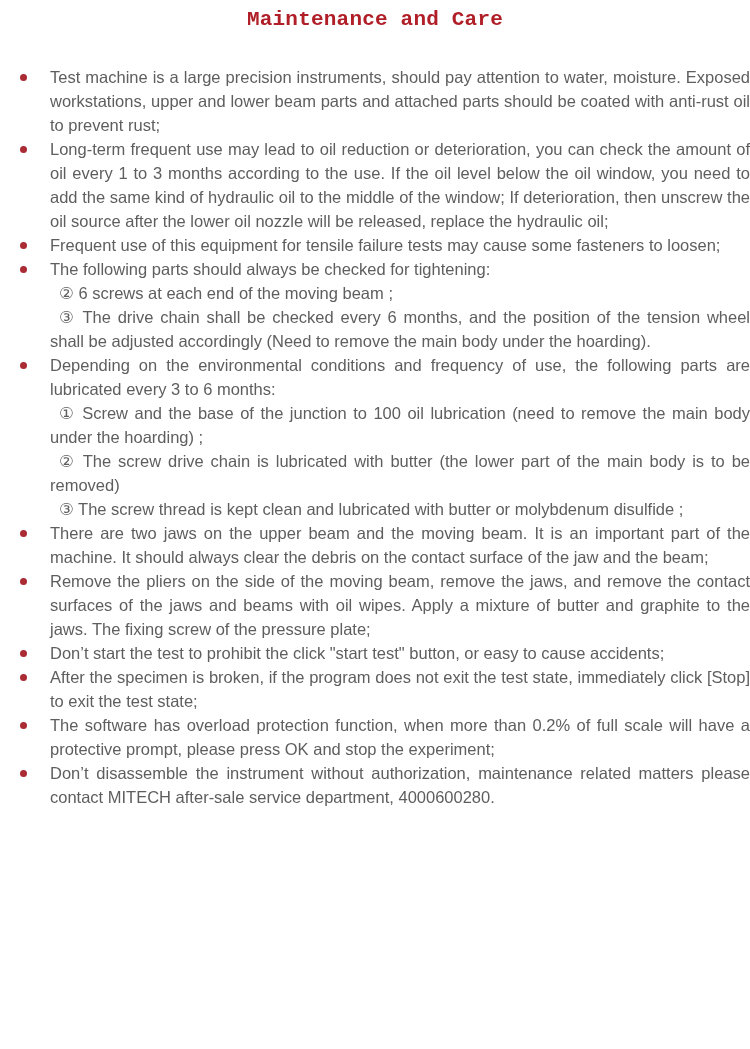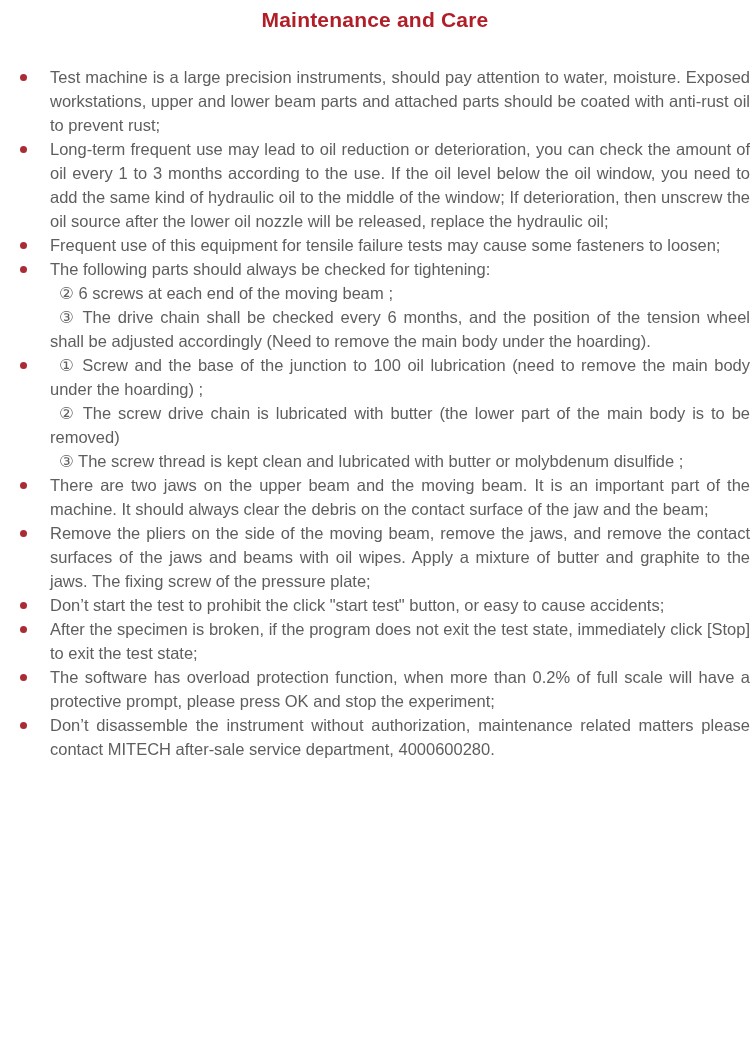--- a/index.html
+++ b/index.html
@@ -12,21 +12,21 @@
     width:750px;height:1049px;
     background:#ffffff;
     overflow:hidden;
     font-family:"Liberation Sans","DejaVu Sans",sans-serif;
   }
   .page{width:750px;height:1049px;}
   .title{
     margin:0;
     padding-top:6px;
     text-align:center;
-    font-family:Liberation Sans, sans-serif;
+    font-family:Liberation Mono, monospace;
     font-weight:bold;
     font-size:21px;
     line-height:27px;
     color:var(--accent);
     letter-spacing:.2px;
   }
   .list{
     list-style:none;
     margin:32px 0 0 0;
     padding:0 0 0 0;
@@ -82,20 +82,21 @@
     <div class="item-body">
       <p class="item-text">The following parts should always be checked for tightening:</p>
           <p class="sub">② 6 screws at each end of the moving beam ;</p>
           <p class="sub">③ The drive chain shall be checked every 6 months, and the position of the tension wheel shall be adjusted accordingly (Need to remove the main body under the hoarding).</p>
         </div>
   </li>
 
   <li class="item">
     <span class="bullet"></span>
     <div class="item-body">
+      <p class="item-text">Depending on the environmental conditions and frequency of use, the following parts are lubricated every 3 to 6 months:</p>
     <p class="sub">① Screw and the base of the junction to 100 oil lubrication (need to remove the main body under the hoarding) ;</p>
           <p class="sub">② The screw drive chain is lubricated with butter (the lower part of the main body is to be removed)</p>
           <p class="sub">③ The screw thread is kept clean and lubricated with butter or molybdenum disulfide ;</p>
         </div>
   </li>
 
   <li class="item">
     <span class="bullet"></span>
     <div class="item-body">
       <p class="item-text">There are two jaws on the upper beam and the moving beam. It is an important part of the machine. It should always clear the debris on the contact surface of the jaw and the beam;</p>

